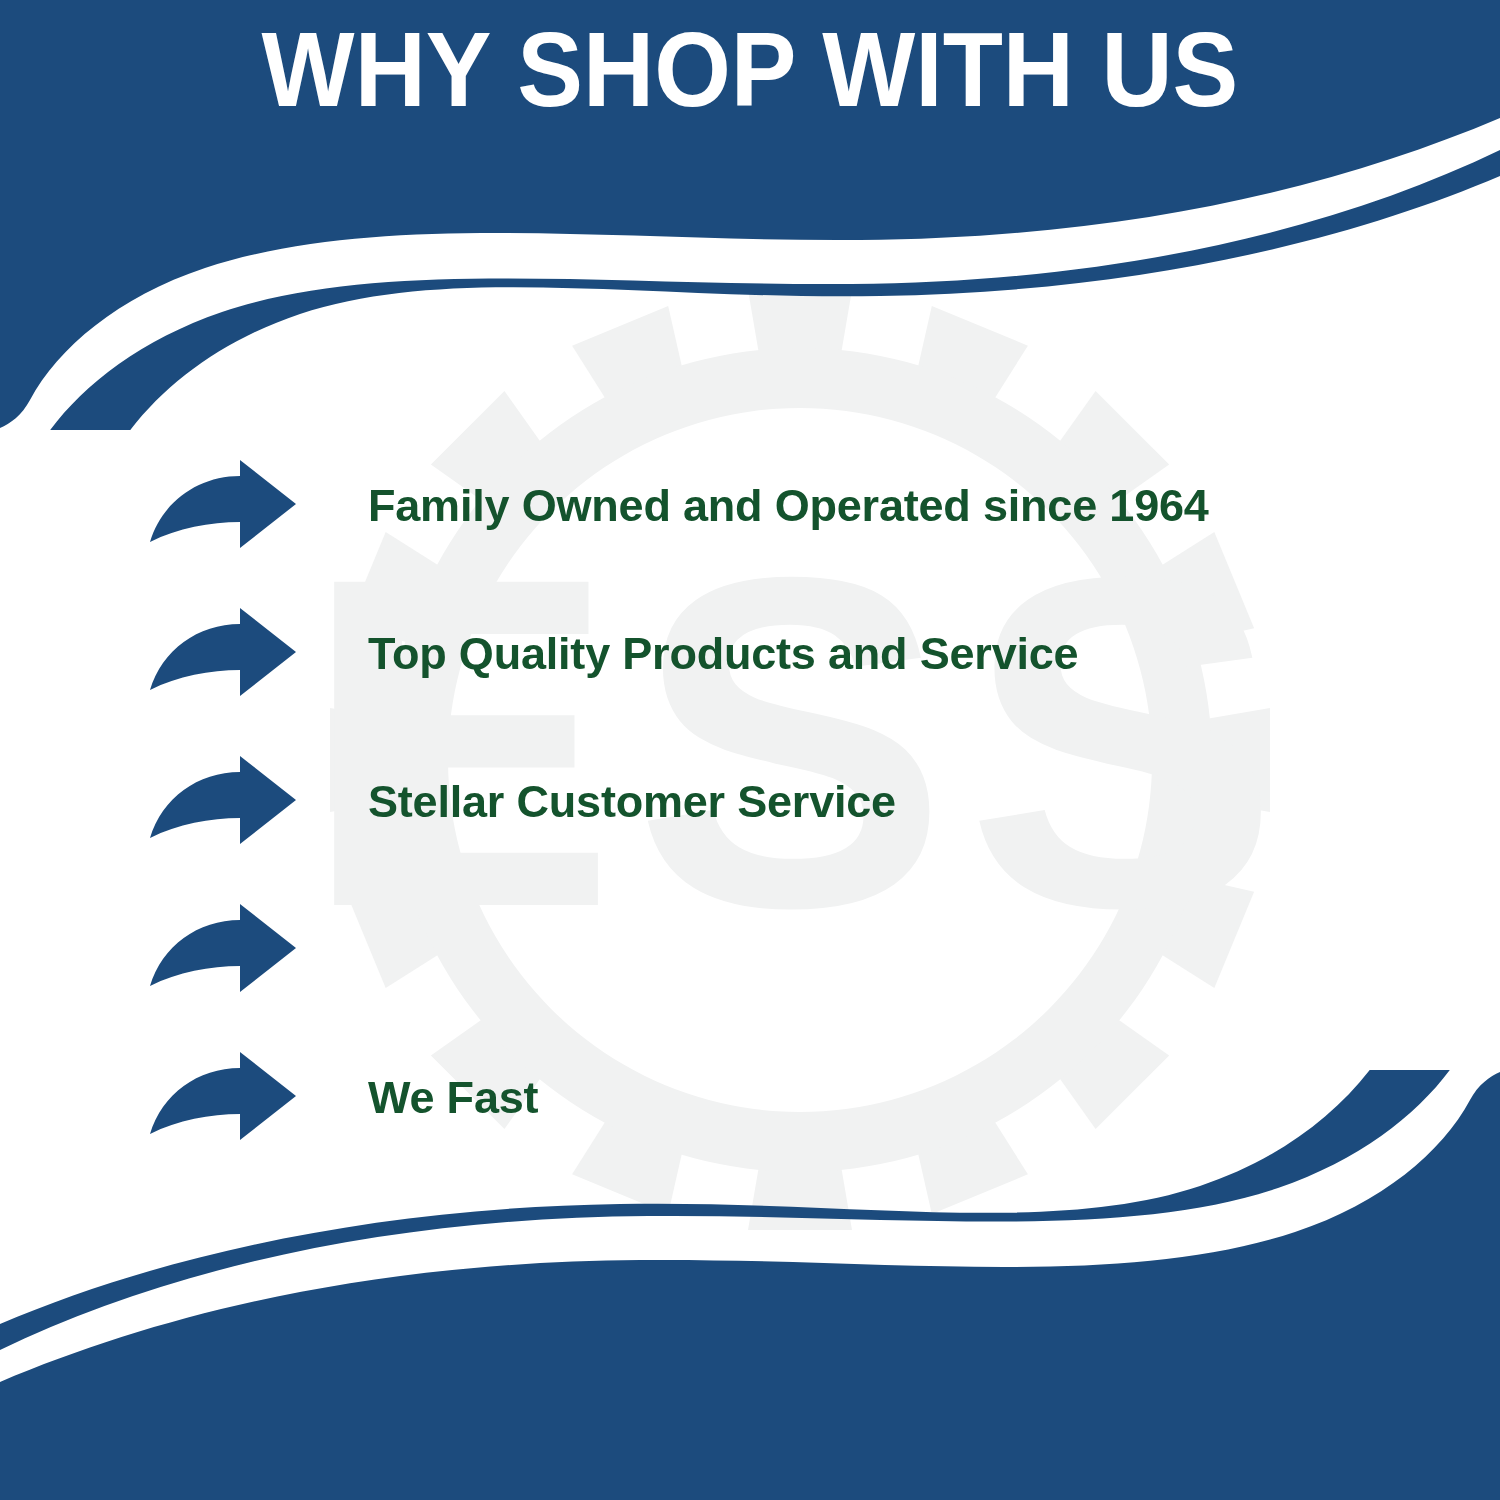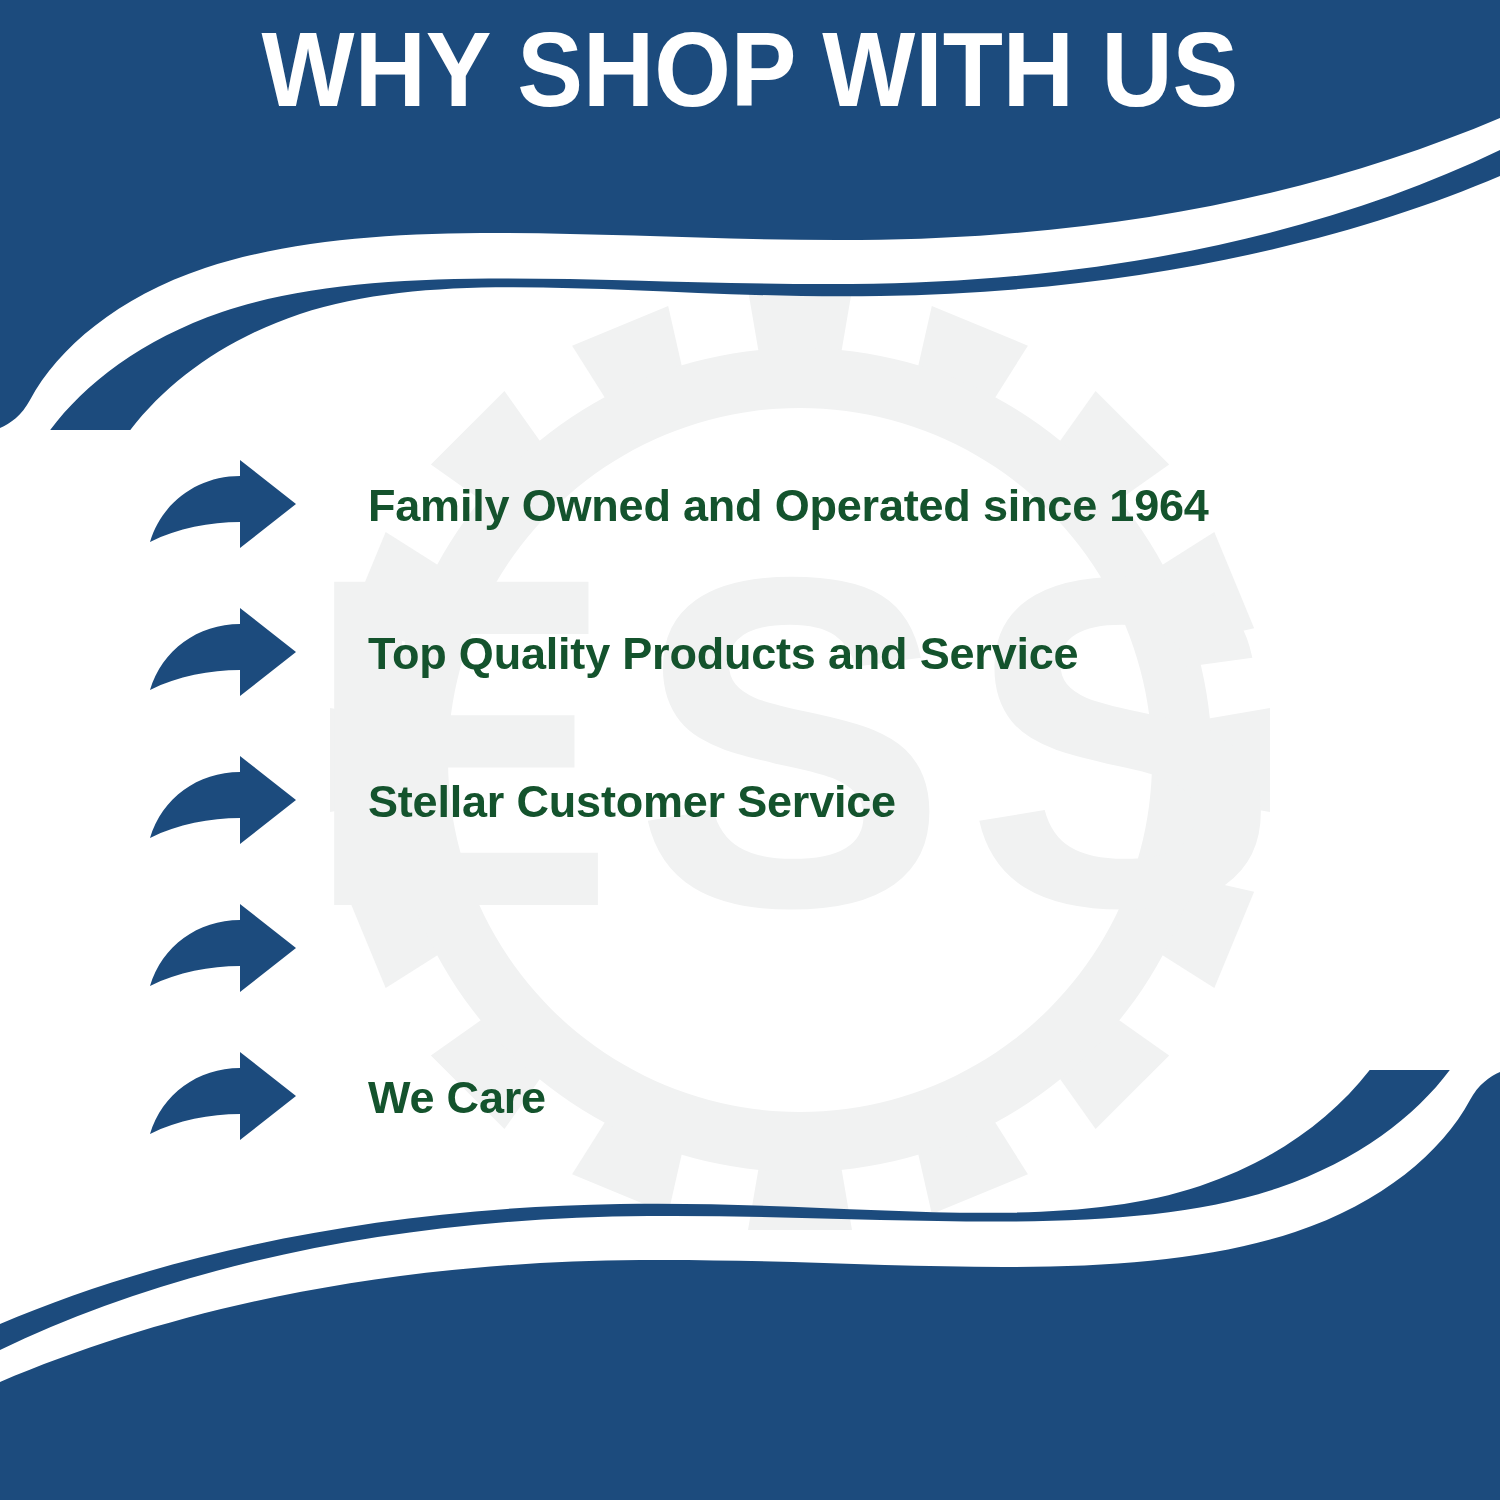--- a/index.html
+++ b/index.html
@@ -214,21 +214,21 @@
         <path fill="#1C4B7D" d="M2,82 C14,42 50,16 92,16 L92,0 L148,44 L92,88 L92,62
                  C62,62 30,68 2,82 Z"></path>
       </svg>
     </div>
 
     <div class="benefit-row">
       <svg class="arrow-wrap" viewBox="0 0 150 92">
         <path fill="#1C4B7D" d="M2,82 C14,42 50,16 92,16 L92,0 L148,44 L92,88 L92,62
                  C62,62 30,68 2,82 Z"></path>
       </svg>
-      <div class="benefit-text">We Care</div>
+      <div class="benefit-text">We Fast</div>
     </div>
 
   </div>
 
   <svg id="bottom-deco" viewBox="0 0 1500 430" preserveAspectRatio="none">
     <g transform="rotate(180 750 215)">
       <path fill="#1C4B7D" d="M0,0 L1500,0 L1500,118
                C1330,190 1120,238 860,240
                C620,242 380,210 205,268
                C118,297 58,348 30,400

